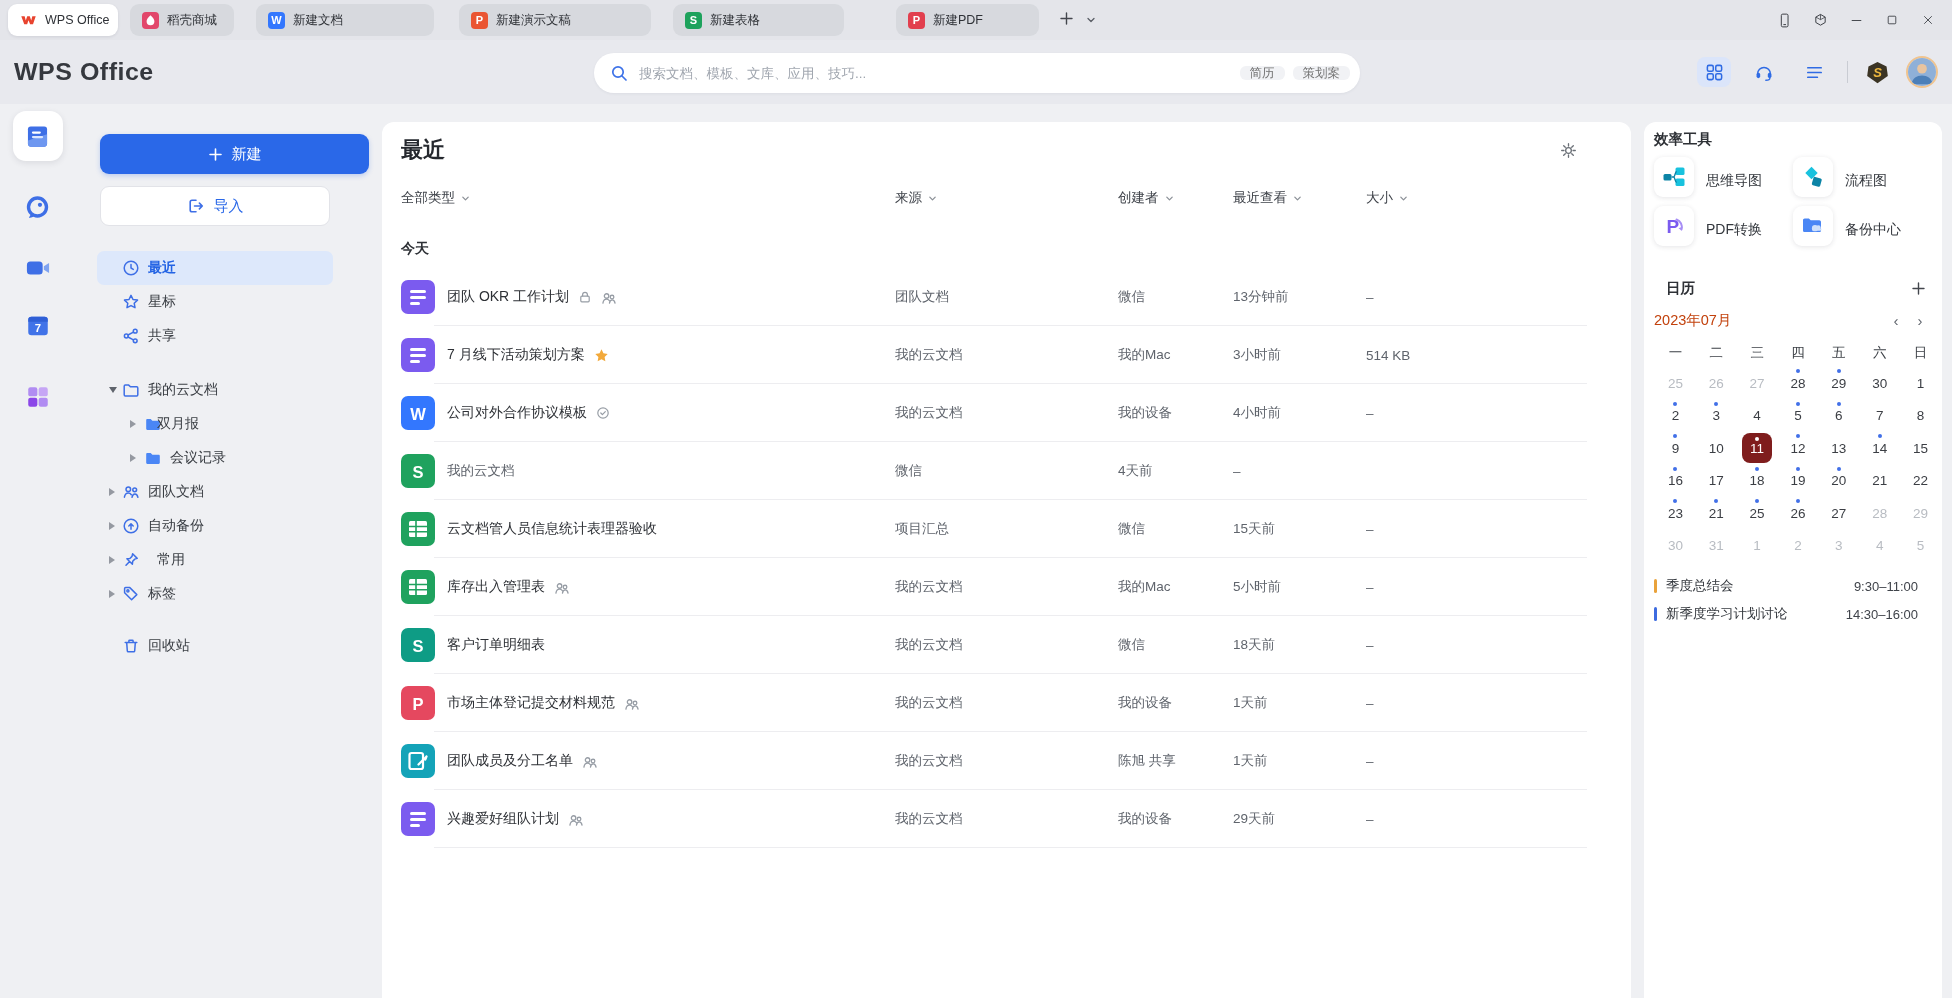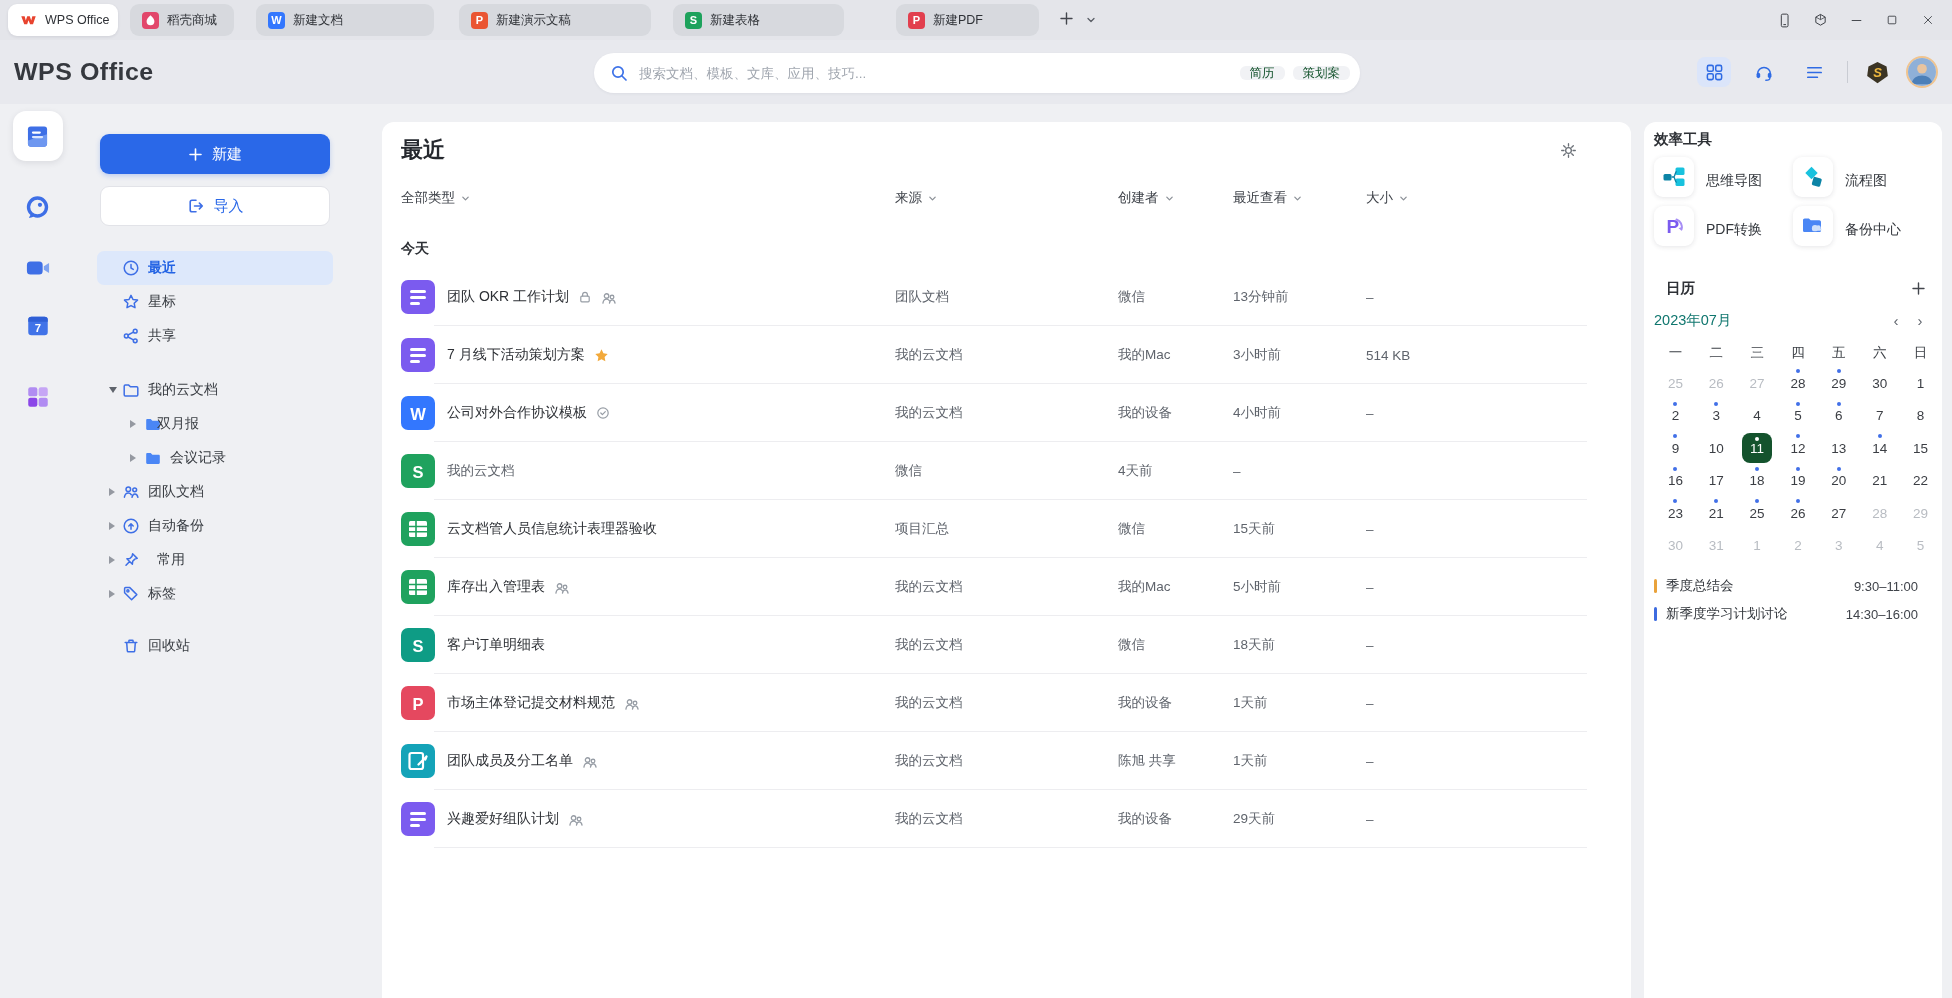--- a/index.html
+++ b/index.html
@@ -23,36 +23,36 @@
   .tb-btn{border:none;background:transparent;width:26px;height:26px;margin-left:14px;border-radius:6px;display:flex;align-items:center;justify-content:center;cursor:pointer;color:#43464d;padding:0;}
   .win-controls{position:absolute;right:6px;top:0;height:40px;display:flex;align-items:center;}
   .wc{width:36px;height:40px;display:flex;align-items:center;justify-content:center;color:#3c3f45;cursor:pointer;background:transparent;border:none;padding:0;}
 
   
   .header{position:absolute;left:0;top:40px;width:1952px;height:64px;background:#e8e9ee;}
   .logo{position:absolute;left:14px;top:17px;font-size:25px;font-weight:800;letter-spacing:.5px;color:#35383e;transform:scaleY(.96);}
   .search{position:absolute;left:594px;top:13px;width:766px;height:40px;background:#ffffff;border-radius:20px;display:flex;align-items:center;padding:0 10px 0 16px;box-shadow:0 1px 3px rgba(40,44,60,.06);}
   .search input{flex:1;border:none;outline:none;font-size:13.5px;color:#3c4046;background:transparent;margin-left:9px;}
   .search input::placeholder{color:#a0a6af;}
-  .s-chip{flex:0 0 auto;height:14px;border-radius:6px;background:#f1f2f5;color:#14532d;font-size:12.5px;display:flex;align-items:center;padding:0 10px;margin-left:8px;cursor:pointer;}
+  .s-chip{flex:0 0 auto;height:14px;border-radius:6px;background:#f1f2f5;color:#737373;font-size:12.5px;display:flex;align-items:center;padding:0 10px;margin-left:8px;cursor:pointer;}
   .hdr-right{position:absolute;right:14px;top:12px;height:40px;display:flex;align-items:center;gap:16px;}
   .h-ic{width:34px;height:30px;border-radius:8px;display:flex;align-items:center;justify-content:center;cursor:pointer;background:transparent;border:none;padding:0;}
   .h-ic.active{background:#dbe5fa;}
   .h-divider{width:1px;height:22px;background:#c9ccd3;}
   .h-badge{width:26px;height:26px;display:flex;align-items:center;justify-content:center;cursor:pointer;}
   .avatar{width:32px;height:32px;border-radius:50%;overflow:hidden;border:2px solid #f0c48f;cursor:pointer;}
 
   
   .rail{position:absolute;left:0;top:104px;width:75px;bottom:0;}
   .rail-item{position:absolute;left:50%;transform:translateX(-50%);width:50px;height:50px;display:flex;align-items:center;justify-content:center;border-radius:13px;cursor:pointer;}
   .rail-item.active{background:#ffffff;box-shadow:0 2px 6px rgba(40,44,60,.10);}
 
   
   .sidebar{position:absolute;left:75px;top:104px;width:307px;bottom:0;padding:30px 0 0 25px;}
-  .btn-new{width:230px;height:40px;border:none;border-radius:9px;background:#2a68e8;color:#fff;font-size:15px;display:flex;align-items:center;justify-content:center;gap:9px;cursor:pointer;box-shadow:0 2px 5px rgba(42,104,232,.25);}
+  .btn-new{width:269px;height:40px;border:none;border-radius:9px;background:#2a68e8;color:#fff;font-size:15px;display:flex;align-items:center;justify-content:center;gap:9px;cursor:pointer;box-shadow:0 2px 5px rgba(42,104,232,.25);}
   .btn-import{width:230px;height:40px;margin-top:12px;border:1px solid #e2e3e8;border-radius:9px;background:#ffffff;color:#2a68e8;font-size:15px;display:flex;align-items:center;justify-content:center;gap:9px;cursor:pointer;}
   .nav{margin-top:25px;width:236px;margin-left:-3px;}
   .nav-row{height:34px;display:flex;align-items:center;border-radius:7px;cursor:pointer;position:relative;}
   .nav-row.active{background:#dde8fb;}
   .nav-row.active .nv-lb{color:#2464e4;font-weight:600;}
   .nv-caret{width:0;height:0;position:absolute;}
   .caret-down{border-left:4.5px solid transparent;border-right:4.5px solid transparent;border-top:6px solid #5f646c;}
   .caret-right{border-top:4.5px solid transparent;border-bottom:4.5px solid transparent;border-left:6px solid #9599a1;}
   .nv-ic{position:absolute;left:25px;width:18px;height:18px;display:flex;align-items:center;justify-content:center;}
   .nv-lb{position:absolute;left:51px;font-size:14px;color:#383c42;white-space:nowrap;}
@@ -82,30 +82,30 @@
   .fcol{font-size:13.5px;color:#5f646c;}
 
   
   .rp-title{margin:7px 0 0 0;height:20px;display:flex;align-items:center;font-size:14.5px;font-weight:600;color:#2e3136;}
   .tools{margin-top:8px;display:grid;grid-template-columns:1fr 1fr;row-gap:9px;}
   .tool{display:flex;align-items:center;gap:12px;cursor:pointer;}
   .tool-tile{width:40px;height:40px;border-radius:9px;background:#fff;box-shadow:0 1px 5px rgba(40,44,60,.12);display:flex;align-items:center;justify-content:center;}
   .tool-lb{font-size:14px;color:#33373d;margin-top:8px;}
   .cal-head{margin-top:31px;height:22px;display:flex;align-items:center;justify-content:space-between;}
   .cal-month{margin-top:10px;height:22px;display:flex;align-items:center;}
-  .cal-month .mo{font-size:14.5px;color:#0f766e;flex:1;}
+  .cal-month .mo{font-size:14.5px;color:#c2410c;flex:1;}
   .cal-nav{border:none;background:transparent;cursor:pointer;width:24px;height:22px;color:#5f646c;font-size:15px;display:flex;align-items:center;justify-content:center;padding:0;}
   .cal-add{border:none;background:transparent;cursor:pointer;color:#4a4e55;display:flex;padding:0;margin-right:6px;}
   .cal-grid{margin:8px 0 0 1px;width:286px;display:grid;grid-template-columns:repeat(7,1fr);}
   .cwd{height:28px;display:flex;align-items:center;justify-content:center;font-size:13.5px;color:#3c4046;}
   .cday{height:32.5px;display:flex;align-items:center;justify-content:center;position:relative;font-size:13.5px;color:#3b3e44;cursor:pointer;}
   .cday.muted{color:#b8bcc2;}
   .cday.dot::before{content:"";position:absolute;top:2px;left:50%;transform:translateX(-50%);width:4px;height:4px;border-radius:50%;background:#4170e8;}
   .cday .num{width:30px;height:30px;display:flex;align-items:center;justify-content:center;border-radius:8px;}
-  .cday.sel .num{background:#14532d;color:#fff;}
+  .cday.sel .num{background:#7f1d1d;color:#fff;}
   .cday.sel::before{background:#fff;top:5px;z-index:2;}
   .events{margin-top:10px;padding-right:14px;}
   .event{height:28px;display:flex;align-items:center;cursor:pointer;}
   .ev-bar{width:3px;height:14px;border-radius:2px;flex:0 0 auto;}
   .ev-title{margin-left:9px;font-size:13.5px;color:#33373d;flex:1;white-space:nowrap;overflow:hidden;}
   .ev-time{font-size:13px;color:#3f434a;}
 </style>
 </head>
 <body>
 

